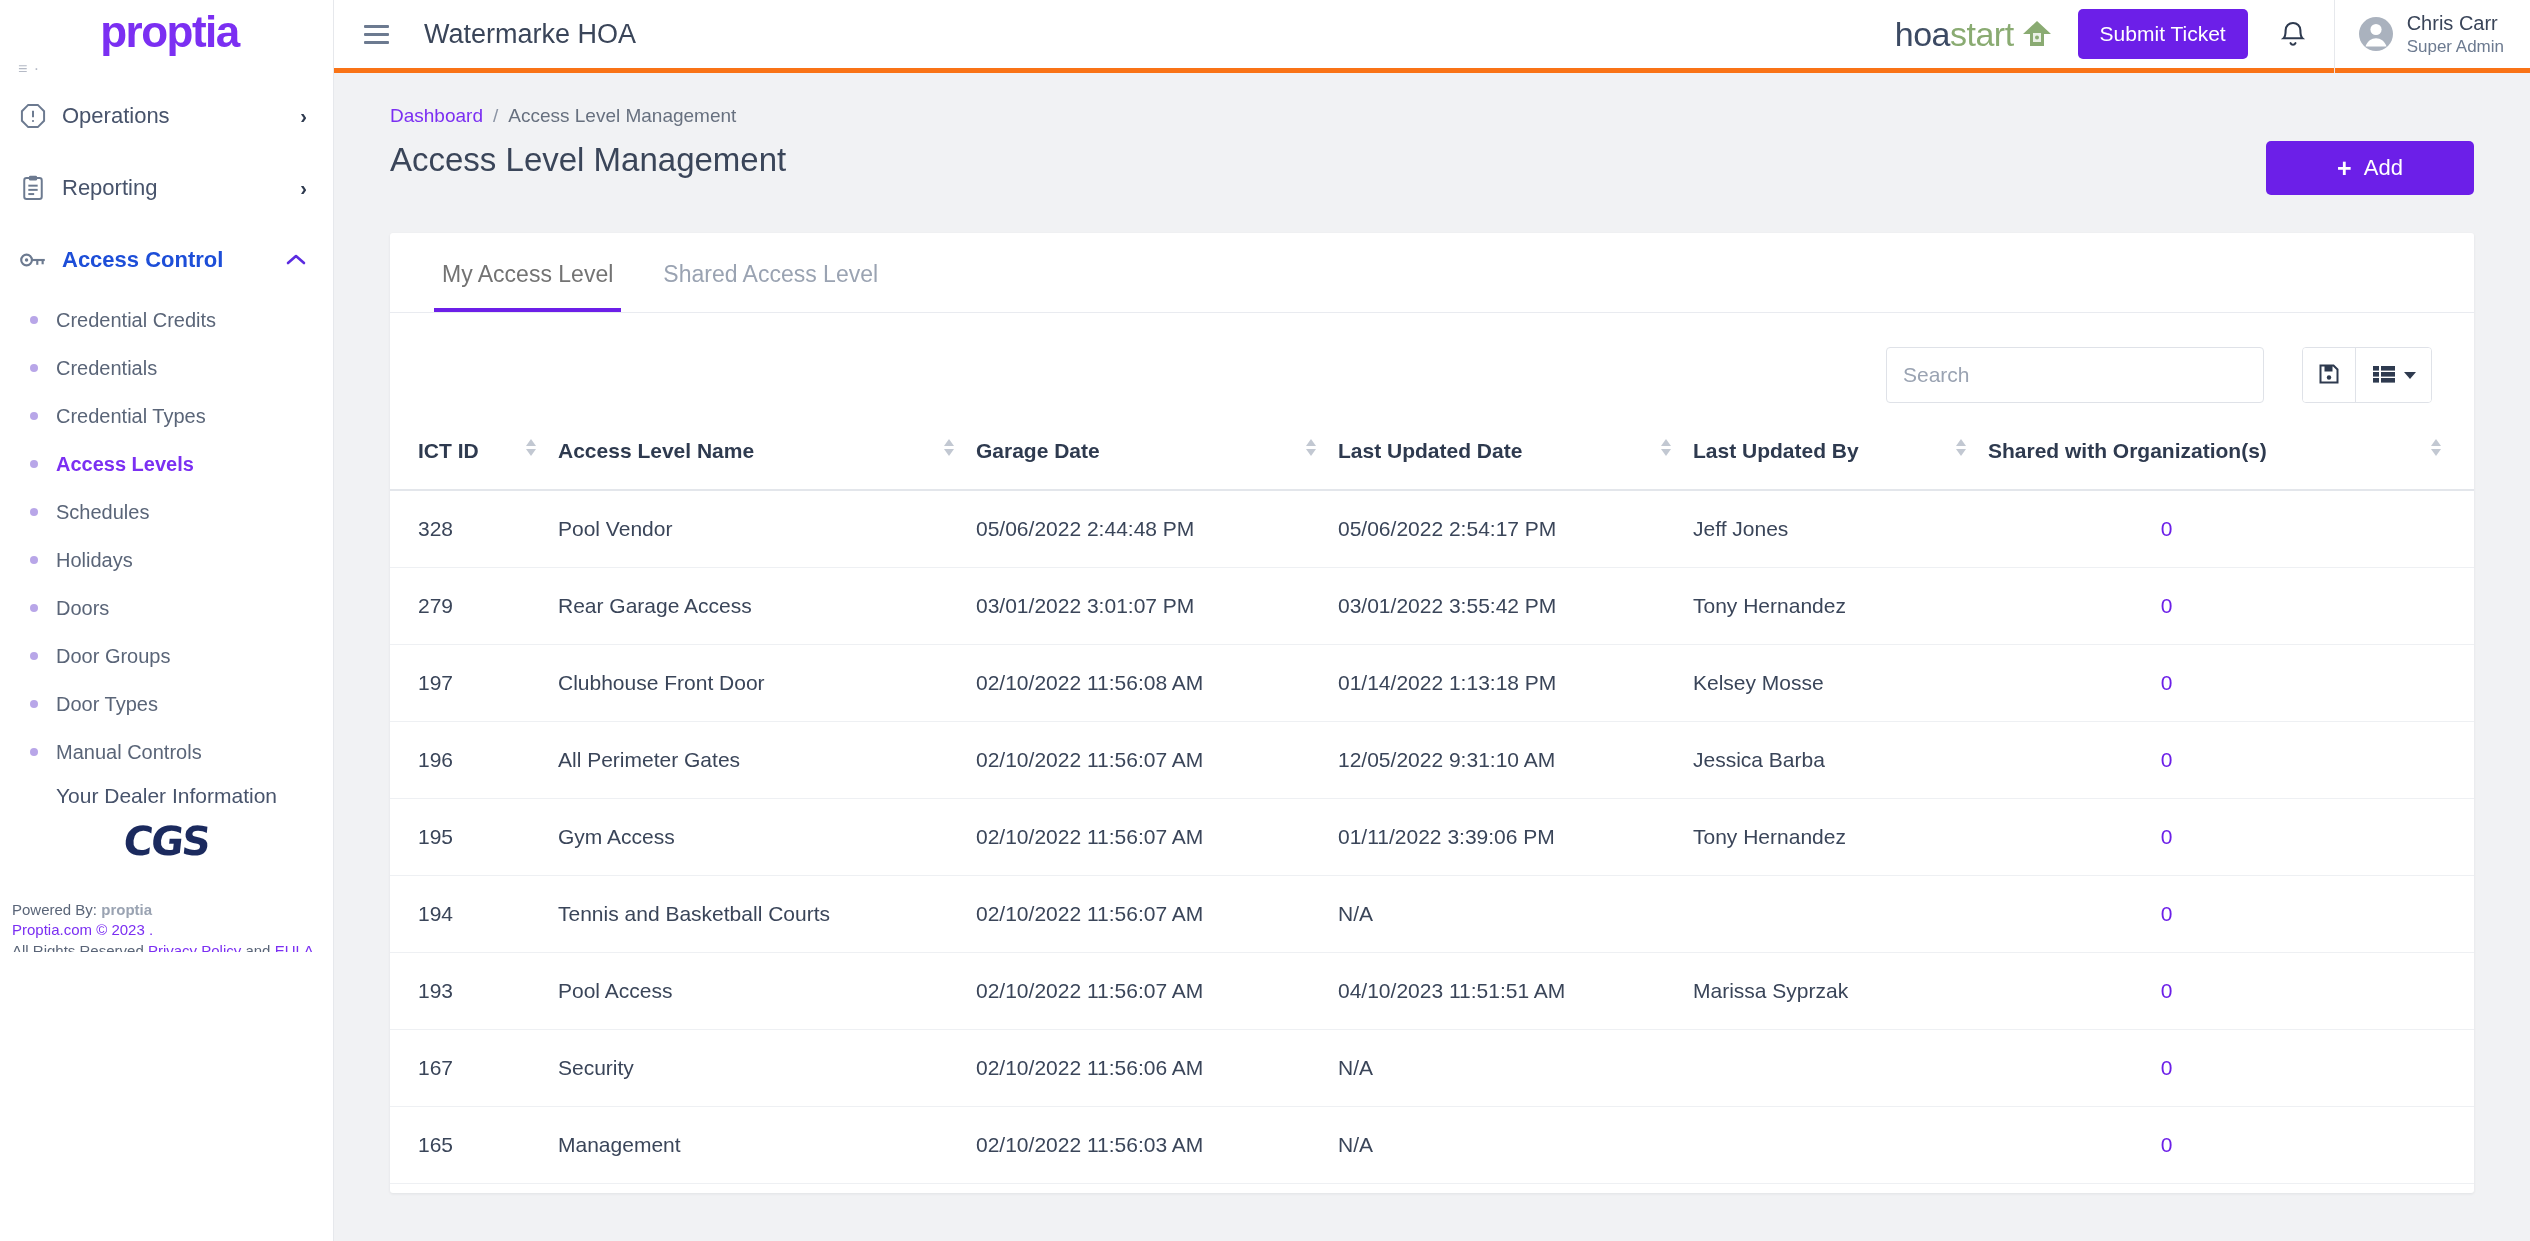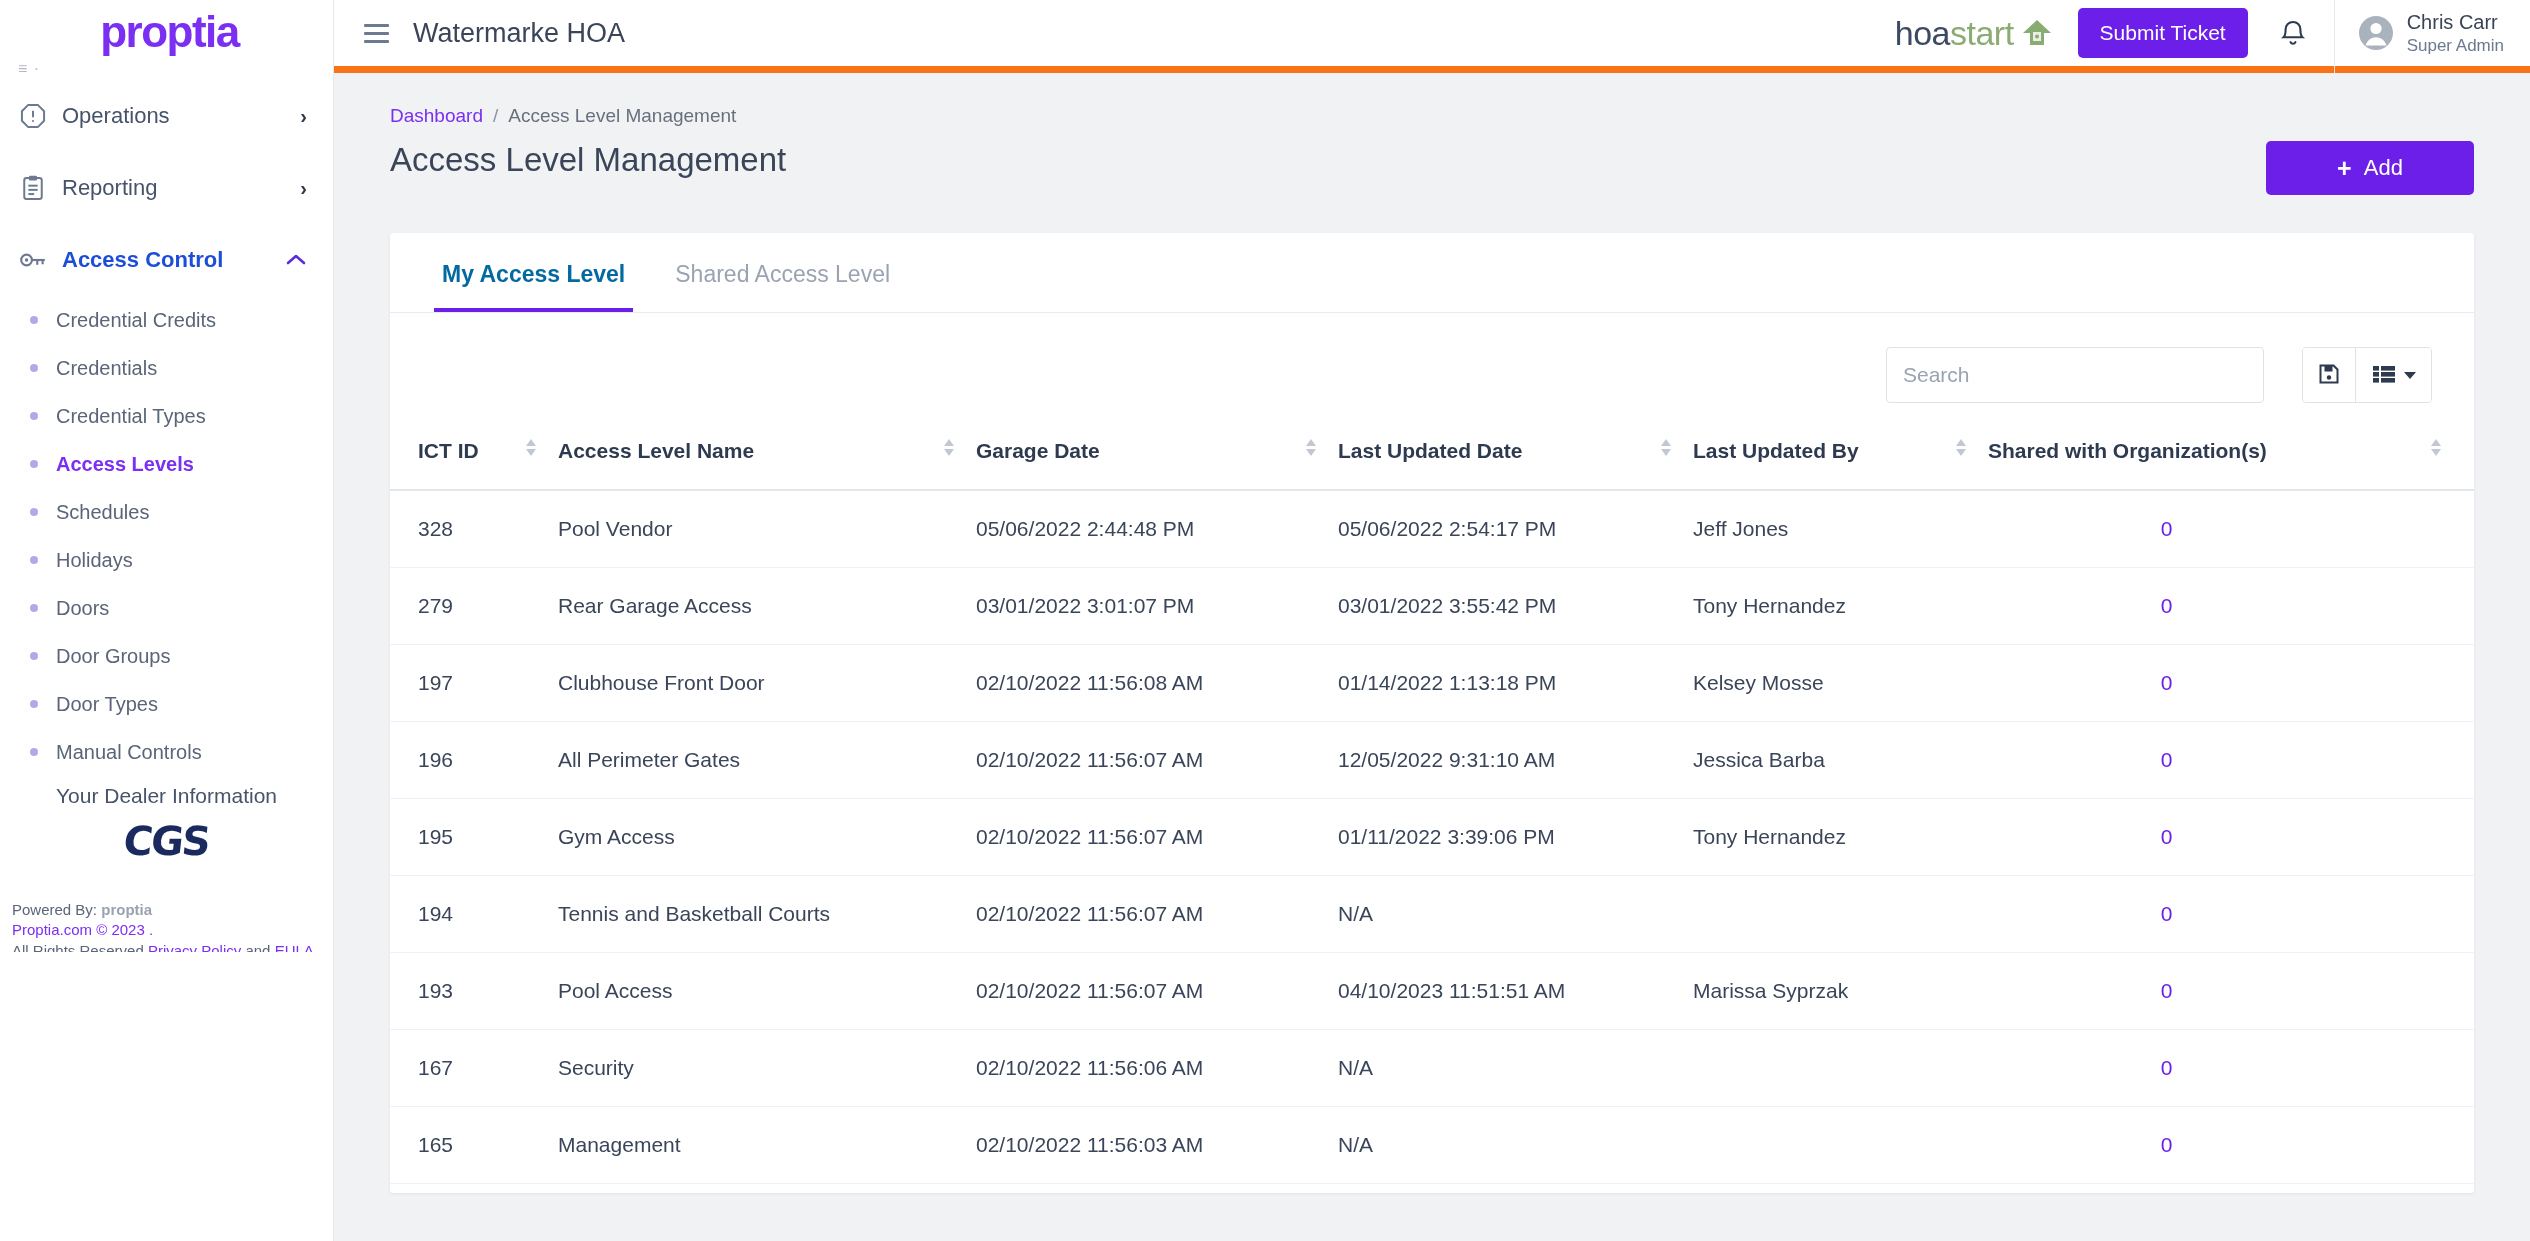--- a/index.html
+++ b/index.html
@@ -73,22 +73,23 @@
   .sb-foot-line .mini-proptia { color: #9aa3b2; font-weight: bold; font-size: 15px; }
   .sb-link { color: #7b2ff2; }
   .sb-foot-cut { overflow: hidden; height: 11px; }
 
   
   .main { flex: 1; height: 1241px; display: flex; flex-direction: column; overflow: hidden; background: #f1f2f4; }
 
   .topbar {
     height: 73px; min-height: 73px; background: #ffffff;
     display: flex; align-items: center;
-    border-bottom: 7px solid #f97316;
+    border-bottom: 5px solid #f97316;
     padding-left: 24px;
+    gap: 11px;
   }
   .hamburger { display: flex; flex-direction: column; gap: 5px; cursor: pointer; padding: 6px; }
   .hamburger span { display: block; width: 25px; height: 3px; background: #6c7a90; border-radius: 1px; }
   .org-title { font-size: 27px; color: #3a4559; margin-left: 18px; white-space: nowrap; }
   .topbar-right { margin-left: auto; display: flex; align-items: center; height: 73px; }
   .hoastart { display: flex; align-items: center; font-size: 34px; letter-spacing: -0.5px; margin-right: 24px; }
   .hoa-part { color: #3c4a63; }
   .start-part { color: #8aab72; }
   .house-icon { margin-left: 6px; display: flex; align-items: center; }
   .submit-ticket {
@@ -132,21 +133,21 @@
     margin: 38px 44px 0 44px; background: #ffffff;
     border-radius: 3px; box-shadow: 0 1px 3px rgba(16,24,40,.07);
     height: 960px; overflow: hidden;
   }
   .tabs { display: flex; padding: 0 44px; border-bottom: 1px solid #e9ebf0; }
   .tab {
     font-size: 23px; color: #9aa3b2; padding: 28px 8px 20px 8px;
     margin-right: 34px; cursor: pointer; border-bottom: 4px solid transparent;
     white-space: nowrap;
   }
-  .tab.active { color: #0369a1; font-weight: bold; border-bottom-color: #6c1fe8; }
+  .tab.active { color: #737373; font-weight: normal; border-bottom-color: #6c1fe8; }
 
   .toolbar { display: flex; padding: 34px 42px 22px 42px; }
   .search-input {
     margin-left: auto; width: 378px; height: 56px;
     border: 1px solid #dfe2e8; border-radius: 4px;
     padding: 0 16px; font-size: 21px; color: #3a4559;
     font-family: "Liberation Sans", sans-serif; outline: none;
     background: #fff;
   }
   .search-input::placeholder { color: #9aa3b2; }

